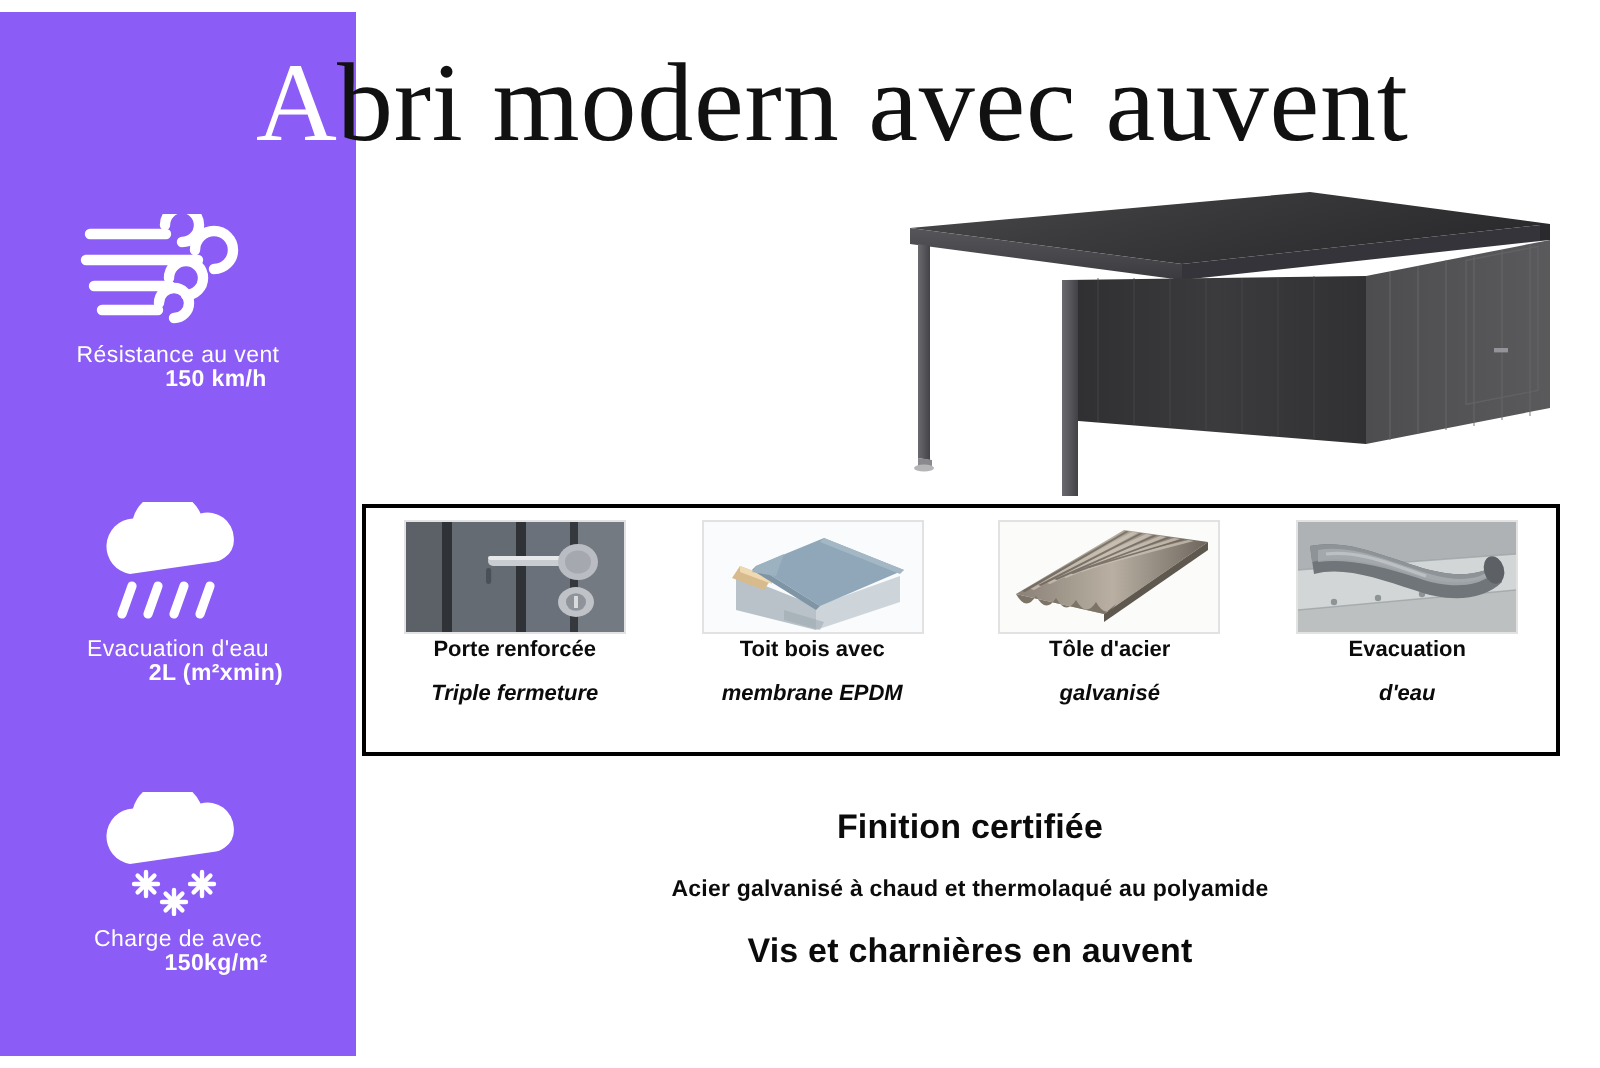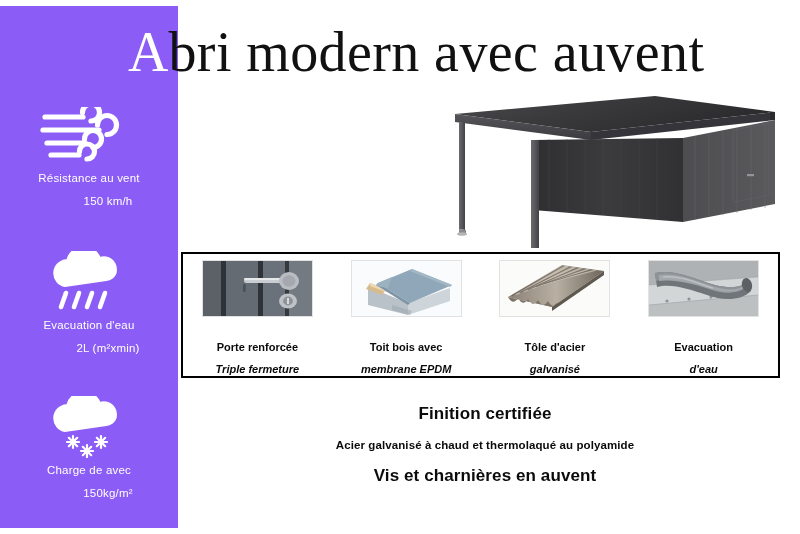--- a/index.html
+++ b/index.html
@@ -43,22 +43,21 @@
     align-items: center;
     justify-content: center;
   }
   .spec-title {
     font-size: 11.5px;
     letter-spacing: .2px;
     margin-top: 6px;
   }
   .spec-value {
     font-size: 11.5px;
-    font-weight: normal;
-    margin-top: 11px;
+    font-weight: bold;
     letter-spacing: .2px;
     padding-left: 38px;
   }
   .spec-wind  { top: 98px; }
   .spec-water { top: 245px; }
   .spec-snow  { top: 390px; }
 
   
   .title-wrap {
     position: absolute;
@@ -123,21 +122,21 @@
     box-sizing: border-box;
     overflow: hidden;
     position: relative;
   }
   .feature-label {
     font-size: 11px;
     font-weight: bold;
     color: #0b0b0b;
     text-align: center;
     line-height: 1.05;
-    margin-top: 25px;
+    margin-top: 3px;
   }
   .feature-label .l2 { display: block; margin-top: 10px; font-style: italic; }
 
   
   .footer-text {
     position: absolute;
     left: 190px;
     top: 404px;
     width: 590px;
     text-align: center;

